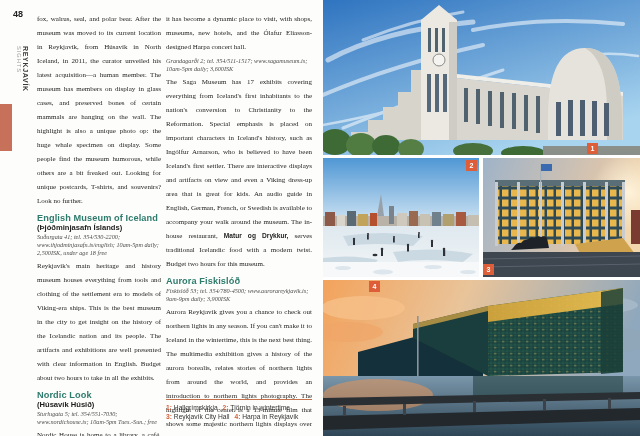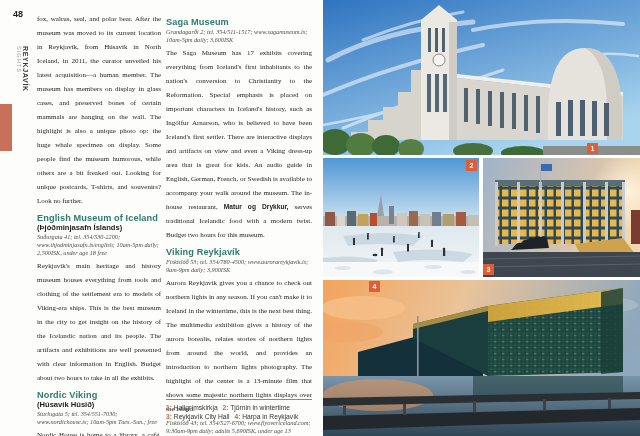--- a/index.html
+++ b/index.html
@@ -53,32 +53,32 @@
     <span class="side-section">SIGHTS</span>
   </div>
   <div class="side-tab-block"></div>
 
   <div class="col col1">
     <p class="body">fox, walrus, seal, and polar bear. After the museum was moved to its current location in Reykjavík, from Húsavík in North Iceland, in 2011, the curator unveiled his latest acquisition—a human member. The museum has members on display in glass cases, and preserved bones of certain mammals are hanging on the wall. The highlight is also a unique photo op: the huge whale specimen on display. Some people find the museum humorous, while others are a bit freaked out. Looking for unique postcards, T-shirts, and souvenirs? Look no further.</p>
     <h3 class="teal">English Museum of Iceland</h3>
     <div class="subhead">(Þjóðminjasafn Íslands)</div>
     <p class="info">Suðurgata 41; tel. 354/530-2200; www.thjodminjasafn.is/english; 10am-5pm daily; 2,500ISK, under age 18 free</p>
     <p class="body">Reykjavík's main heritage and history museum houses everything from tools and clothing of the settlement era to models of Viking-era ships. This is the best museum in the city to get insight on the history of the Icelandic nation and its people. The artifacts and exhibitions are well presented with clear information in English. Budget about two hours to take in all the exhibits.</p>
-    <h3 class="teal">Nordic Viking</h3>
+    <h3 class="teal">Nordic Look</h3>
     <div class="subhead">(Húsavík Húsið)</div>
     <p class="info">Sturlugata 5; tel. 354/551-7030; www.nordichouse.is; 10am-5pm Tues.-Sun.; free</p>
     <p class="body">Nordic House is home to a library, a café, and numerous cultural events during the year. Literary and film festivals are held at the building as well as fashion and music events. Most visitors come for the structure itself. The building, which was opened in 1968, was designed by noted Finnish architect Alvar Aalto, and several of his signature traits are reflected in the design, including the use of tile, white, and wood throughout the building. The one-story building's exterior features a blue ceramic roof.</p>
 
   </div>
 
   <div class="col col2">
-    <h3 class="teal">Saga Museum</h3>
+    <p class="body">it has become a dynamic place to visit, with shops, museums, new hotels, and the Ólafur Eliasson-designed Harpa concert hall.</p>
     <p class="info">Grandagarði 2; tel. 354/511-1517; www.sagamuseum.is; 10am-5pm daily; 3,600ISK</p>
     <p class="body"><span>The Saga Museum has 17 exhibits covering everything from Iceland's first inhabitants to the nation's conversion to Christianity to the Reformation. Special emphasis is placed on important characters in Iceland's history, such as Ingólfur Arnarson, who is believed to have been Iceland's first settler. There are interactive displays and artifacts on view and even a Viking dress-up area that is great for kids. An audio guide in English, German, French, or Swedish is available to accompany your walk around the museum. The in-house restaurant, </span><b>Matur og Drykkur,</b><span> serves traditional Icelandic food with a modern twist. Budget two hours for this museum.</span></p>
-    <h3 class="teal">Viking Reykjavík</h3>
+    <h3 class="teal">Aurora Fiskislóð</h3>
     <p class="info">Fiskislóð 53; tel. 354/780-4500; www.aurorareykjavik.is; 9am-9pm daily; 3,900ISK</p>
     <p class="body">Aurora Reykjavík gives you a chance to check out northern lights in any season. If you can't make it to Iceland in the wintertime, this is the next best thing. The multimedia exhibition gives a history of the aurora borealis, relates stories of northern lights from around the world, and provides an introduction to northern lights photography. The highlight of the center is a 13-minute film that shows some majestic northern lights displays over the island.</p>
     <p class="info">Fiskislóð 43; tel. 354/527-6700; www.flyovericeland.com; 9:30am-9pm daily; adults 5,690ISK, under age 13 3,690ISK</p>
   </div>
 
   <div class="caption">
     <div class="cap-line">
       <span class="cap-num">1:</span>
       <span class="cap-label">Hallgrímskirkja</span>
       <span class="cap-num">2:</span>

